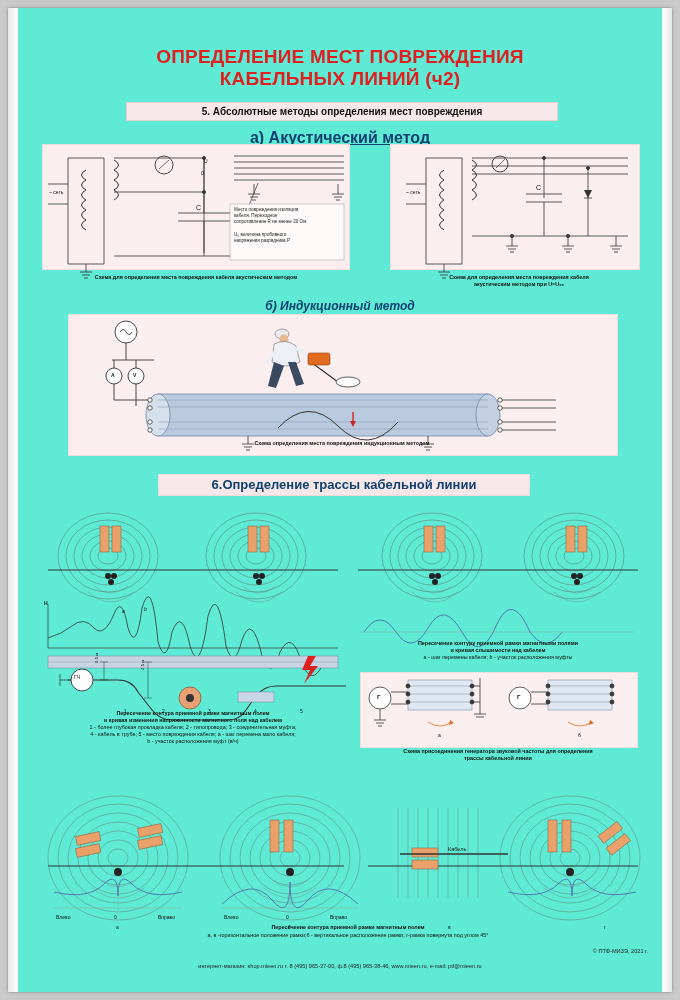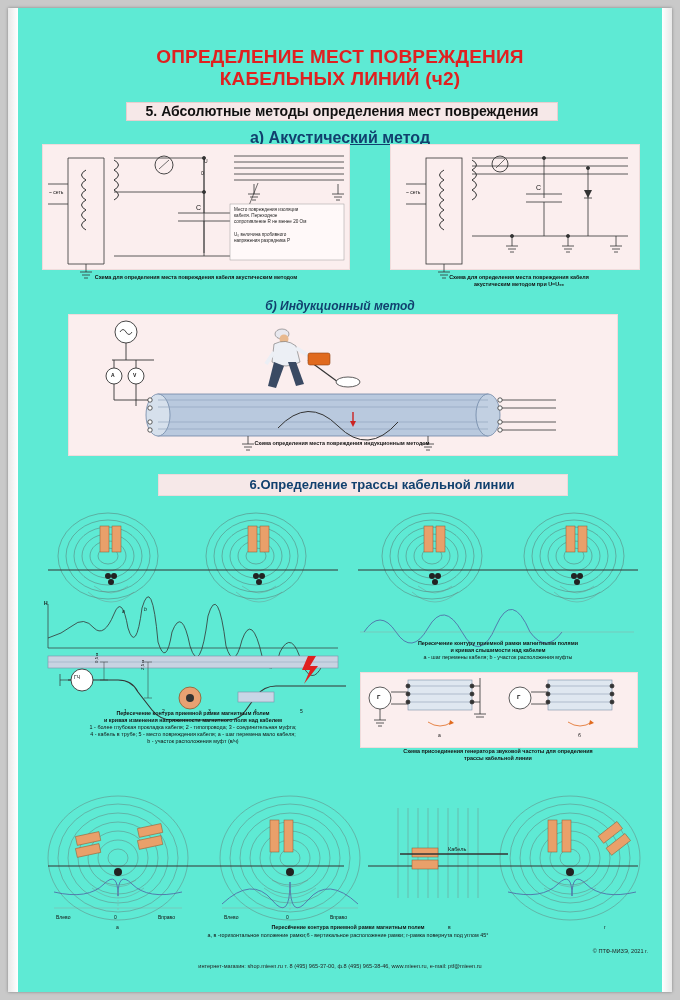--- a/index.html
+++ b/index.html
@@ -23,31 +23,31 @@
     position:absolute;top:38px;left:0;width:100%;
     text-align:center;margin:0;
     color:#e02020;font-size:19px;font-weight:bold;line-height:22px;
     letter-spacing:.2px;
   }
   .band{
     position:absolute;left:118px;width:430px;
     background:#f6e8e8;border:1px solid #e7cfcf;
     text-align:center;color:#111;font-weight:bold;
   }
-  .band.s5{top:94px;height:17px;line-height:17px;font-size:14px;}
+  .band.s5{top:94px;height:17px;line-height:17px;font-size:10px;}
   .sub{
     position:absolute;width:100%;text-align:center;
     color:#11406e;font-weight:bold;
   }
   .sub.a{top:121px;font-size:16px;text-decoration:underline;}
   .sub.b{top:291px;font-size:12px;font-style:italic;}
   .hdr6{
     position:absolute;left:150px;top:466px;width:370px;height:20px;line-height:20px;
     background:#f6e8e8;border:1px solid #eddada;text-align:center;
-    color:#11406e;font-weight:bold;font-size:13px;padding-left:38px;
+    color:#11406e;font-weight:bold;font-size:13px;
   }
   .hdr7{
     position:absolute;left:150px;top:765px;width:370px;height:20px;line-height:20px;
     background:#f6e8e8;border:1px solid #eddada;text-align:center;
     color:#11406e;font-weight:bold;font-size:13px;
   }
   .panel{position:absolute;background:#fbeeee;border:1px solid #f0dcdc;}
   .cap{
     position:absolute;text-align:center;font-size:5.4px;color:#111;line-height:7px;
   }

